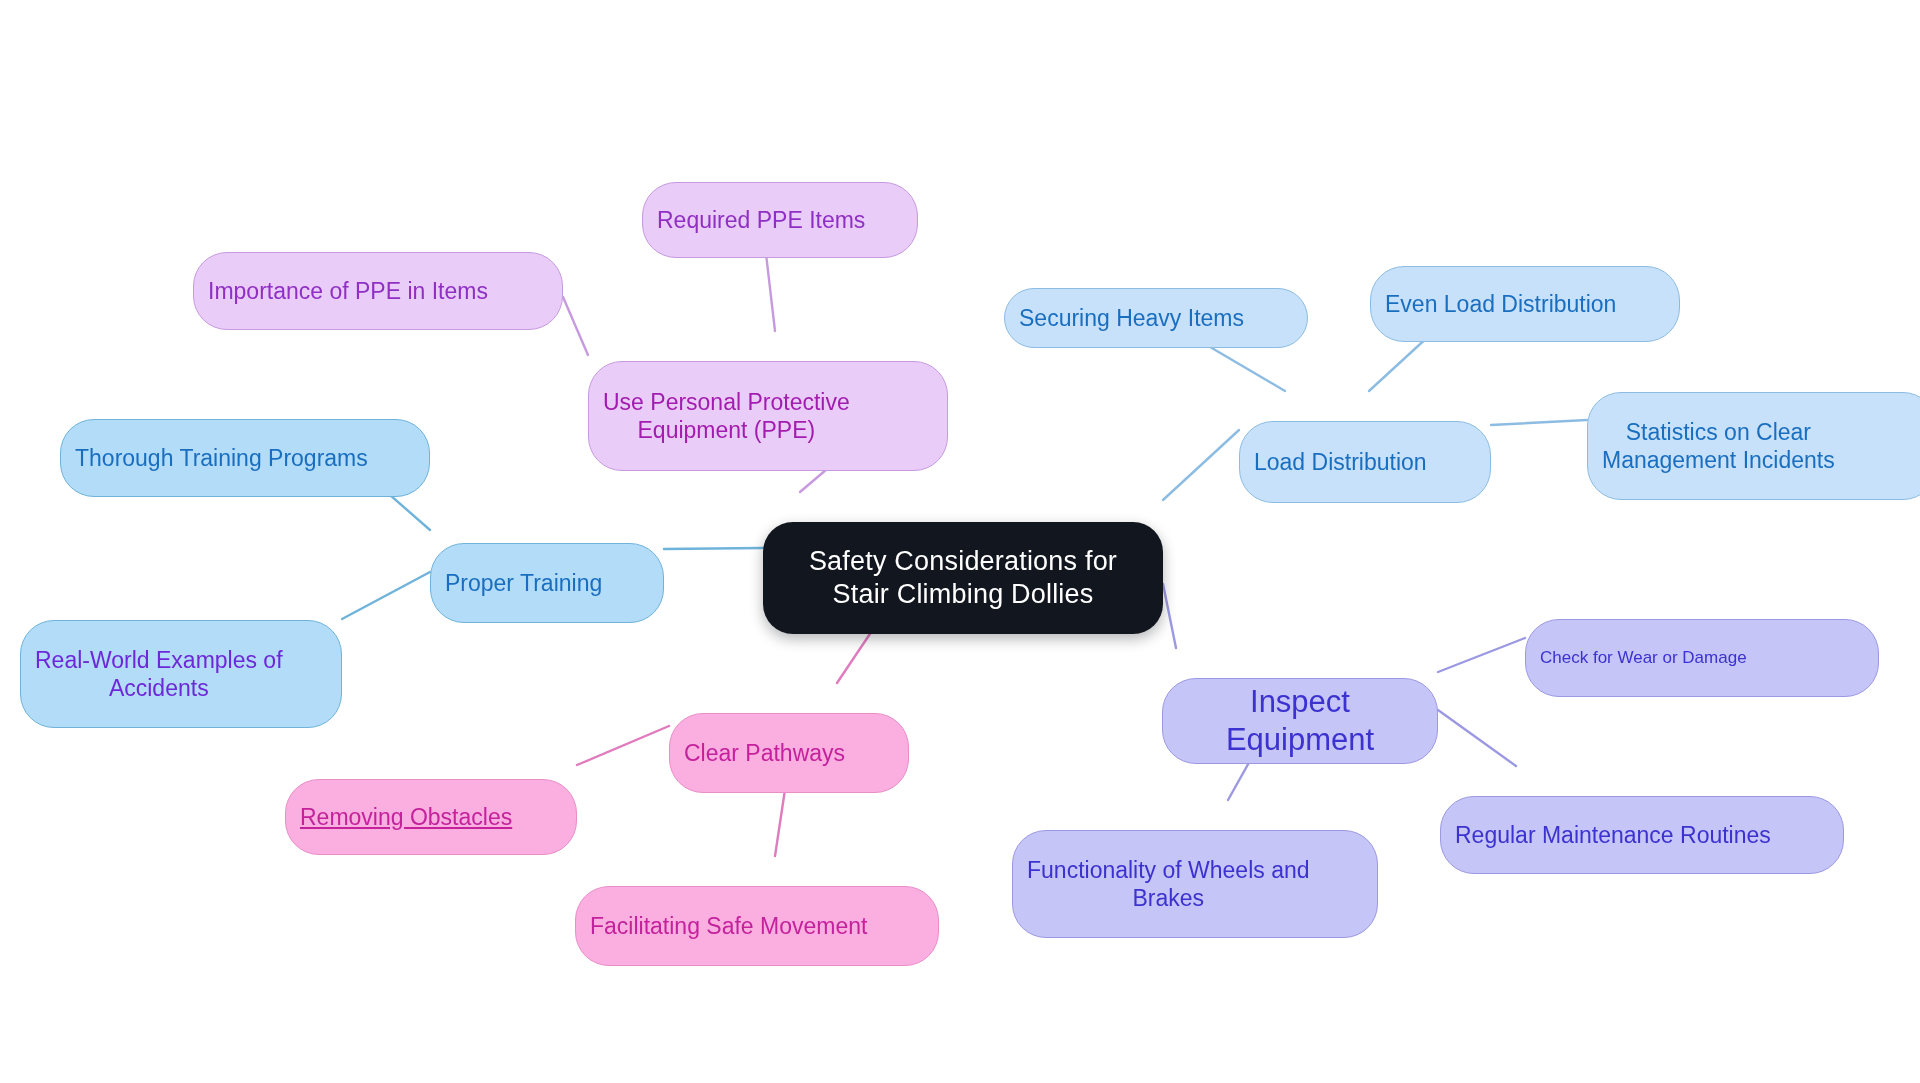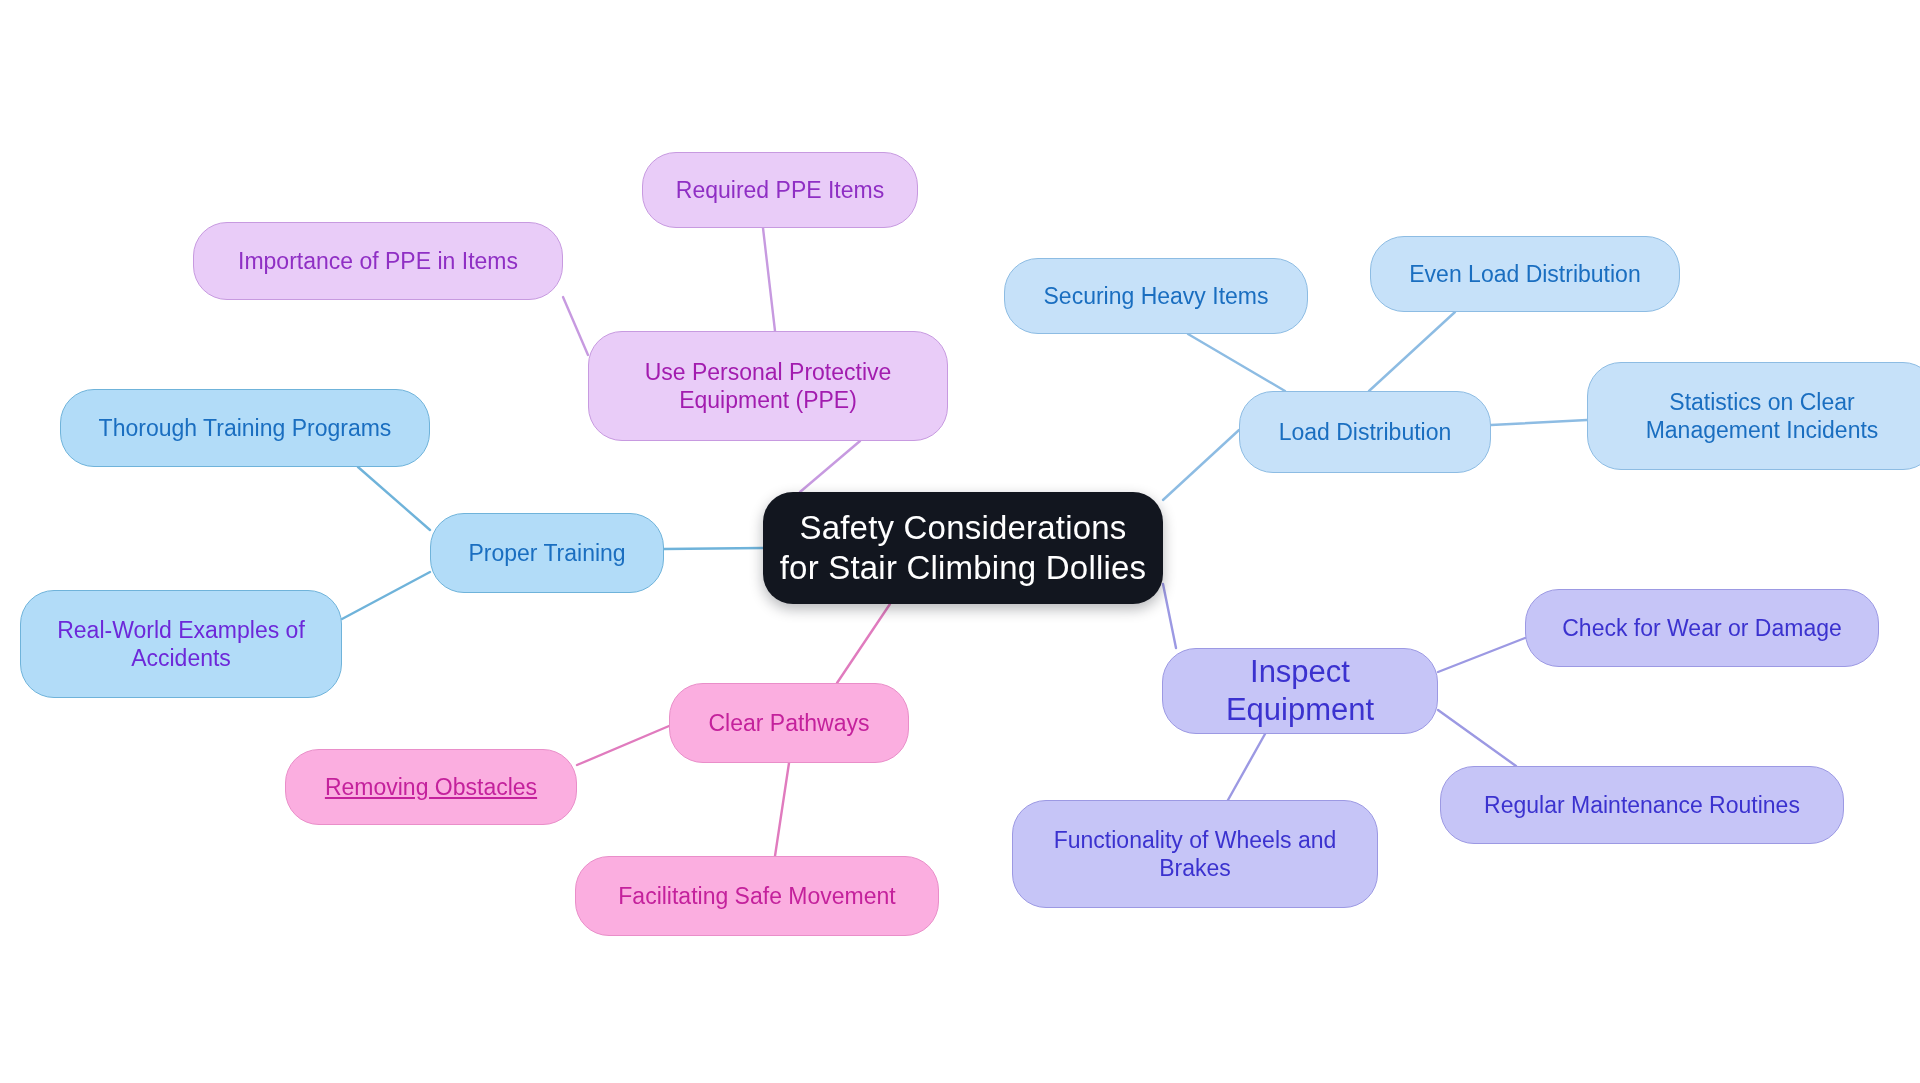--- a/index.html
+++ b/index.html
@@ -21,28 +21,29 @@
     left: 0; top: 0;
     width: 1920px;
     height: 1083px;
     pointer-events: none;
   }
   .node {
     position: absolute;
     box-sizing: border-box;
     display: flex;
     align-items: center;
-    justify-content: center;
+    justify-content: flex-start;
     text-align: center;
     border-radius: 34px;
     border-style: solid;
     border-width: 1.4px;
     line-height: 1.22;
     padding: 4px 14px;
     white-space: pre-line;
+    margin-top: 30px;
   }
   .node.root {
     border-width: 0;
     border-radius: 30px;
     box-shadow: 0 5px 14px rgba(10,14,24,0.30);
     letter-spacing: 0.2px;
   }
 </style>
 </head>
 <body>
@@ -61,28 +62,28 @@
       <line x1="669" y1="726" x2="577" y2="765" stroke="#e07bbe" stroke-width="2.4" stroke-linecap="round"></line>
       <line x1="789" y1="763" x2="775" y2="856" stroke="#e07bbe" stroke-width="2.4" stroke-linecap="round"></line>
       <line x1="763" y1="548" x2="664" y2="549" stroke="#6fb3da" stroke-width="2.4" stroke-linecap="round"></line>
       <line x1="430" y1="530" x2="358" y2="467" stroke="#6fb3da" stroke-width="2.4" stroke-linecap="round"></line>
       <line x1="430" y1="572" x2="342" y2="619" stroke="#6fb3da" stroke-width="2.4" stroke-linecap="round"></line>
       <line x1="800" y1="492" x2="860" y2="441" stroke="#c79ae0" stroke-width="2.4" stroke-linecap="round"></line>
       <line x1="775" y1="331" x2="763" y2="228" stroke="#c79ae0" stroke-width="2.4" stroke-linecap="round"></line>
       <line x1="588" y1="355" x2="563" y2="297" stroke="#c79ae0" stroke-width="2.4" stroke-linecap="round"></line>
     </svg>
   <div id="node-layer">
-      <div class="node root" style="left: 763px; top: 492px; width: 400px; height: 112px; font-size: 33px; background: rgb(18, 22, 31); color: rgb(255, 255, 255); border-color: rgb(18, 22, 31);"><span>Safety Considerations for Stair Climbing Dollies</span></div>
+      <div class="node root" style="left: 763px; top: 492px; width: 400px; height: 112px; font-size: 27px; background: rgb(18, 22, 31); color: rgb(255, 255, 255); border-color: rgb(18, 22, 31);"><span>Safety Considerations for Stair Climbing Dollies</span></div>
       <div class="node" style="left: 1239px; top: 391px; width: 252px; height: 82px; font-size: 23px; background: rgb(198, 225, 249); color: rgb(26, 110, 192); border-color: rgb(141, 188, 227);"><span>Load Distribution</span></div>
-      <div class="node" style="left: 1004px; top: 258px; width: 304px; height: 76px; font-size: 23px; background: rgb(198, 225, 249); color: rgb(26, 110, 192); border-color: rgb(141, 188, 227);"><span>Securing Heavy Items</span></div>
+      <div class="node" style="left: 1004px; top: 258px; width: 304px; height: 60px; font-size: 23px; background: rgb(198, 225, 249); color: rgb(26, 110, 192); border-color: rgb(141, 188, 227);"><span>Securing Heavy Items</span></div>
       <div class="node" style="left: 1370px; top: 236px; width: 310px; height: 76px; font-size: 23px; background: rgb(198, 225, 249); color: rgb(26, 110, 192); border-color: rgb(141, 188, 227);"><span>Even Load Distribution</span></div>
       <div class="node" style="left: 1587px; top: 362px; width: 350px; height: 108px; font-size: 23px; background: rgb(198, 225, 249); color: rgb(26, 110, 192); border-color: rgb(141, 188, 227);"><span>Statistics on Clear
 Management Incidents</span></div>
       <div class="node" style="left: 1162px; top: 648px; width: 276px; height: 86px; font-size: 31px; background: rgb(198, 197, 247); color: rgb(59, 50, 207); border-color: rgb(156, 153, 227);"><span>Inspect Equipment</span></div>
-      <div class="node" style="left: 1525px; top: 589px; width: 354px; height: 78px; font-size: 23px; background: rgb(198, 197, 247); color: rgb(59, 50, 207); border-color: rgb(156, 153, 227);"><span>Check for Wear or Damage</span></div>
+      <div class="node" style="left: 1525px; top: 589px; width: 354px; height: 78px; font-size: 17px; background: rgb(198, 197, 247); color: rgb(59, 50, 207); border-color: rgb(156, 153, 227);"><span>Check for Wear or Damage</span></div>
       <div class="node" style="left: 1440px; top: 766px; width: 404px; height: 78px; font-size: 23px; background: rgb(198, 197, 247); color: rgb(59, 50, 207); border-color: rgb(156, 153, 227);"><span>Regular Maintenance Routines</span></div>
       <div class="node" style="left: 1012px; top: 800px; width: 366px; height: 108px; font-size: 23px; background: rgb(198, 197, 247); color: rgb(59, 50, 207); border-color: rgb(156, 153, 227);"><span>Functionality of Wheels and
 Brakes</span></div>
       <div class="node" style="left: 669px; top: 683px; width: 240px; height: 80px; font-size: 23px; background: rgb(251, 174, 224); color: rgb(196, 33, 156); border-color: rgb(233, 142, 201);"><span>Clear Pathways</span></div>
       <div class="node" style="left: 285px; top: 749px; width: 292px; height: 76px; font-size: 23px; background: rgb(251, 174, 224); color: rgb(196, 33, 156); border-color: rgb(233, 142, 201); text-decoration: underline;"><span>Removing Obstacles</span></div>
       <div class="node" style="left: 575px; top: 856px; width: 364px; height: 80px; font-size: 23px; background: rgb(251, 174, 224); color: rgb(196, 33, 156); border-color: rgb(233, 142, 201);"><span>Facilitating Safe Movement</span></div>
       <div class="node" style="left: 430px; top: 513px; width: 234px; height: 80px; font-size: 23px; background: rgb(178, 220, 248); color: rgb(26, 110, 192); border-color: rgb(111, 179, 218);"><span>Proper Training</span></div>
       <div class="node" style="left: 60px; top: 389px; width: 370px; height: 78px; font-size: 23px; background: rgb(178, 220, 248); color: rgb(26, 110, 192); border-color: rgb(111, 179, 218);"><span>Thorough Training Programs</span></div>
       <div class="node" style="left: 20px; top: 590px; width: 322px; height: 108px; font-size: 23px; background: rgb(178, 220, 248); color: #6d28d9; border-color: rgb(111, 179, 218);"><span>Real-World Examples of
 Accidents</span></div>

